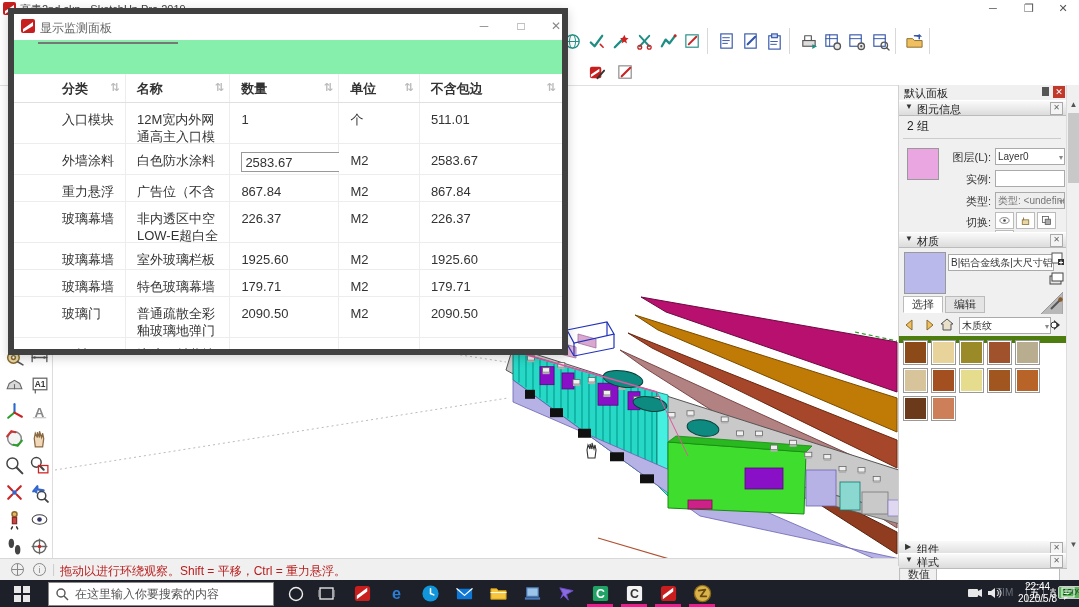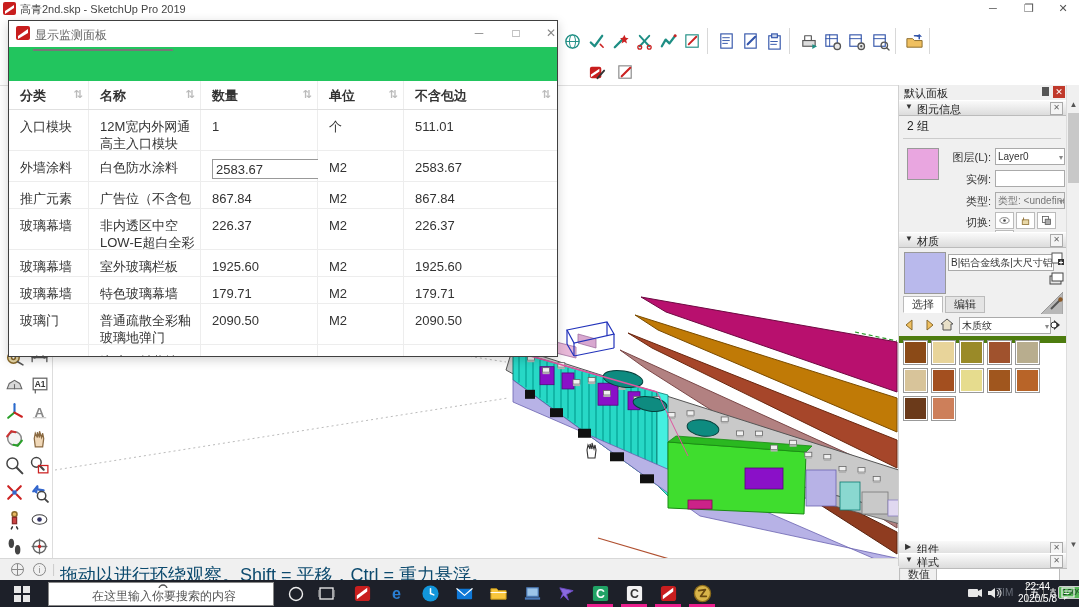--- a/index.html
+++ b/index.html
@@ -14,35 +14,35 @@
   #toolbar{left:0;top:18px;width:1079px;height:67px;background:#fff;border-bottom:1px solid #e0e0e0;z-index:4;}
   .tbi{position:absolute;top:11px;width:23px;height:23px;display:flex;align-items:center;justify-content:center;border:1px solid transparent;}
   .tbsep{position:absolute;top:10px;width:1px;height:26px;background:#d8d8d8;}
   .tbi2{top:42px;}
   
   #left-toolbar{left:0;top:85px;width:52px;height:473px;background:#fff;border-right:1px solid #ddd;z-index:3;}
   .ltool{position:absolute;width:24px;height:24px;display:flex;align-items:center;justify-content:center;}
   
   #viewport{left:52px;top:85px;width:846px;height:473px;background:#fff;z-index:1;}
   
-  #dialog{left:8px;top:20px;width:548px;height:335px;background:#22c55e;border:1px solid #404040;
+  #dialog{left:8px;top:8px;width:548px;height:335px;background:#86efac;border:6px solid #404040;
           box-shadow:0 3px 10px rgba(0,0,0,.18);z-index:50;overflow:hidden;}
   #dlg-titlebar{position:absolute;left:0;top:0;width:100%;height:26px;background:#fff;}
   #dlg-title{position:absolute;left:26px;top:6px;font-size:12px;color:#666;}
   .dlgbtn{position:absolute;top:4px;width:30px;height:18px;text-align:center;color:#888;font-size:12px;line-height:17px;}
   #dlg-tabline{position:absolute;left:24px;top:28px;width:140px;height:2px;background:#777;}
   #dlg-section{position:absolute;left:0;top:32px;width:100%;height:28px;border-bottom:1px solid #ececec;}
   #dlg-section span{position:absolute;left:13px;top:7px;font-size:14px;color:#222;}
   #dlg-table{position:absolute;left:0;top:60px;width:548px;}
   .thead{display:flex;border-bottom:1px solid #e0e0e0;background:#fff;height:28px;}
   .th{position:relative;box-sizing:border-box;padding:6px 0 0 11px;font-size:13px;color:#333;font-weight:bold;border-right:0;}
   .sort{position:absolute;right:6px;top:7px;color:#bbb;font-size:11px;}
   .trow{display:flex;border-bottom:1px solid #ededed;background:#fff;}
   .td{box-sizing:border-box;padding:8px 6px 6px 11px;font-size:13px;color:#333;line-height:17px;border-right:0;}
-  .cw0{width:80px;}.cw1{width:112px;}.cw2{width:117px;}.cw3{width:86px;}.cw4{width:153px;}
+  .cw0{width:80px;margin-left:37px;}.cw1{width:112px;}.cw2{width:117px;}.cw3{width:86px;}.cw4{width:153px;}
   .vline{box-shadow:inset -1px 0 0 #ededed;}
   .qtyinput{width:106px;height:16px;border:1px solid #999;font-size:13px;padding:1px 3px;color:#333;font-family:inherit;}
   
   #right-panel{left:898px;top:85px;width:168px;height:481px;background:#f0f0f0;border-left:1px solid #d0d0d0;z-index:40;}
   #rp-scroll{left:1066px;top:85px;width:13px;height:481px;background:#f0f0f0;border-left:1px solid #ddd;z-index:41;}
   .rp-h{position:absolute;left:0;width:168px;height:14px;background:linear-gradient(#fafafa,#dcdcdc);
         border-top:1px solid #fff;border-bottom:1px solid #bbb;font-size:11px;color:#222;}
   .rp-h .cap{position:absolute;left:18px;top:1px;}
   .rp-h .tri{position:absolute;left:6px;top:1px;font-size:8px;color:#333;}
   .rp-x{position:absolute;right:4px;top:1px;width:11px;height:11px;border:1px solid #aaa;background:#f4f4f4;
@@ -50,28 +50,28 @@
   .fldlab{position:absolute;font-size:11px;color:#333;text-align:right;width:50px;}
   .fld{position:absolute;height:15px;background:#fff;border:1px solid #aaa;font-size:10px;color:#333;padding:0 2px;line-height:15px;overflow:hidden;white-space:nowrap;}
   .ddarrow{position:absolute;right:1px;top:1px;color:#888;font-size:8px;}
   .tgl{display:inline-flex;width:17px;height:15px;border:1px solid #bbb;background:#fff;align-items:center;justify-content:center;margin-right:2px;}
   .mtab{position:absolute;top:0;height:15px;padding:0 8px;font-size:11px;line-height:15px;border:1px solid #bbb;background:#e4e4e4;color:#333;}
   .mtab.active{background:#fff;border-bottom-color:#fff;}
   .navbtn{position:absolute;width:15px;height:15px;display:flex;align-items:center;justify-content:center;}
   .msw{width:23px;height:23px;border:1px solid #999;box-shadow:inset 0 0 0 1px #fff;}
   
   #statusbar{left:0;top:558px;width:1079px;height:22px;background:#f0f0f0;border-top:1px solid #d8d8d8;z-index:30;}
-  #sb-tip{position:absolute;left:60px;top:4px;font-size:18px;color:#0c4a6e;}
+  #sb-tip{position:absolute;left:60px;top:4px;font-size:12px;color:#b91c1c;}
   .sb-ic{position:absolute;top:3px;width:15px;height:15px;}
   #measure-row{position:absolute;left:898px;top:8px;width:181px;height:14px;z-index:45;}
   #measure-row .lab{position:absolute;left:10px;top:0;font-size:11px;color:#333;}
   #measure-row input{position:absolute;left:38px;top:-2px;width:118px;height:13px;border:1px solid #bbb;background:#fff;}
   
   #taskbar{left:0;top:580px;width:1079px;height:27px;background:#1d2029;z-index:60;}
-  #tb-search{position:absolute;left:48px;top:2px;width:224px;height:22px;background:#fff;border:1px solid #888;display:flex;align-items:center;flex-direction:column;}
+  #tb-search{position:absolute;left:48px;top:2px;width:224px;height:22px;background:#fff;border:1px solid #888;display:flex;align-items:center;}
   #tb-search .ph{color:#555;font-size:12px;margin-left:6px;white-space:nowrap;}
   .tkapp{position:absolute;top:3px;width:28px;height:21px;display:flex;align-items:center;justify-content:center;}
   .runbar{position:absolute;top:24px;height:3px;width:26px;background:#e91e8c;}
   .trayel{position:absolute;color:#eee;font-size:10px;}
   #tb-time{position:absolute;right:22px;top:1px;text-align:center;color:#fff;font-size:10px;line-height:12px;}
   #battery{position:absolute;display:flex;align-items:center;}
   #battery .pill{background:#57b657;border:1px solid #cfcfcf;color:#10321a;font-size:9px;padding:0 3px;border-radius:2px;line-height:11px;}
 </style>
 </head>
 <body>
@@ -603,21 +603,21 @@
           <div class="td cw4" style="overflow: hidden;">511.01</div>
         </div>
         <div class="trow" style="height: 30px;">
           <div class="td cw0 vline" style="overflow: hidden;">外墙涂料</div>
           <div class="td cw1 vline" style="overflow: hidden;">白色防水涂料</div>
           <div class="td cw2 vline" style="overflow: hidden;"><input class="qtyinput" value="2583.67" style=""></div>
           <div class="td cw3 vline" style="overflow: hidden;">M2</div>
           <div class="td cw4" style="overflow: hidden;">2583.67</div>
         </div>
         <div class="trow" style="height: 26px;">
-          <div class="td cw0 vline" style="overflow: hidden;">推广元素</div>
+          <div class="td cw0 vline" style="overflow: hidden;">重力悬浮</div>
           <div class="td cw1 vline" style="overflow: hidden;">广告位（不含包边）</div>
           <div class="td cw2 vline" style="overflow: hidden;">867.84</div>
           <div class="td cw3 vline" style="overflow: hidden;">M2</div>
           <div class="td cw4" style="overflow: hidden;">867.84</div>
         </div>
         <div class="trow" style="height: 40px;">
           <div class="td cw0 vline" style="overflow: hidden;">玻璃幕墙</div>
           <div class="td cw1 vline" style="overflow: hidden;">非内透区中空LOW-E超白全彩釉玻璃幕墙</div>
           <div class="td cw2 vline" style="overflow: hidden;">226.37</div>
           <div class="td cw3 vline" style="overflow: hidden;">M2</div>

